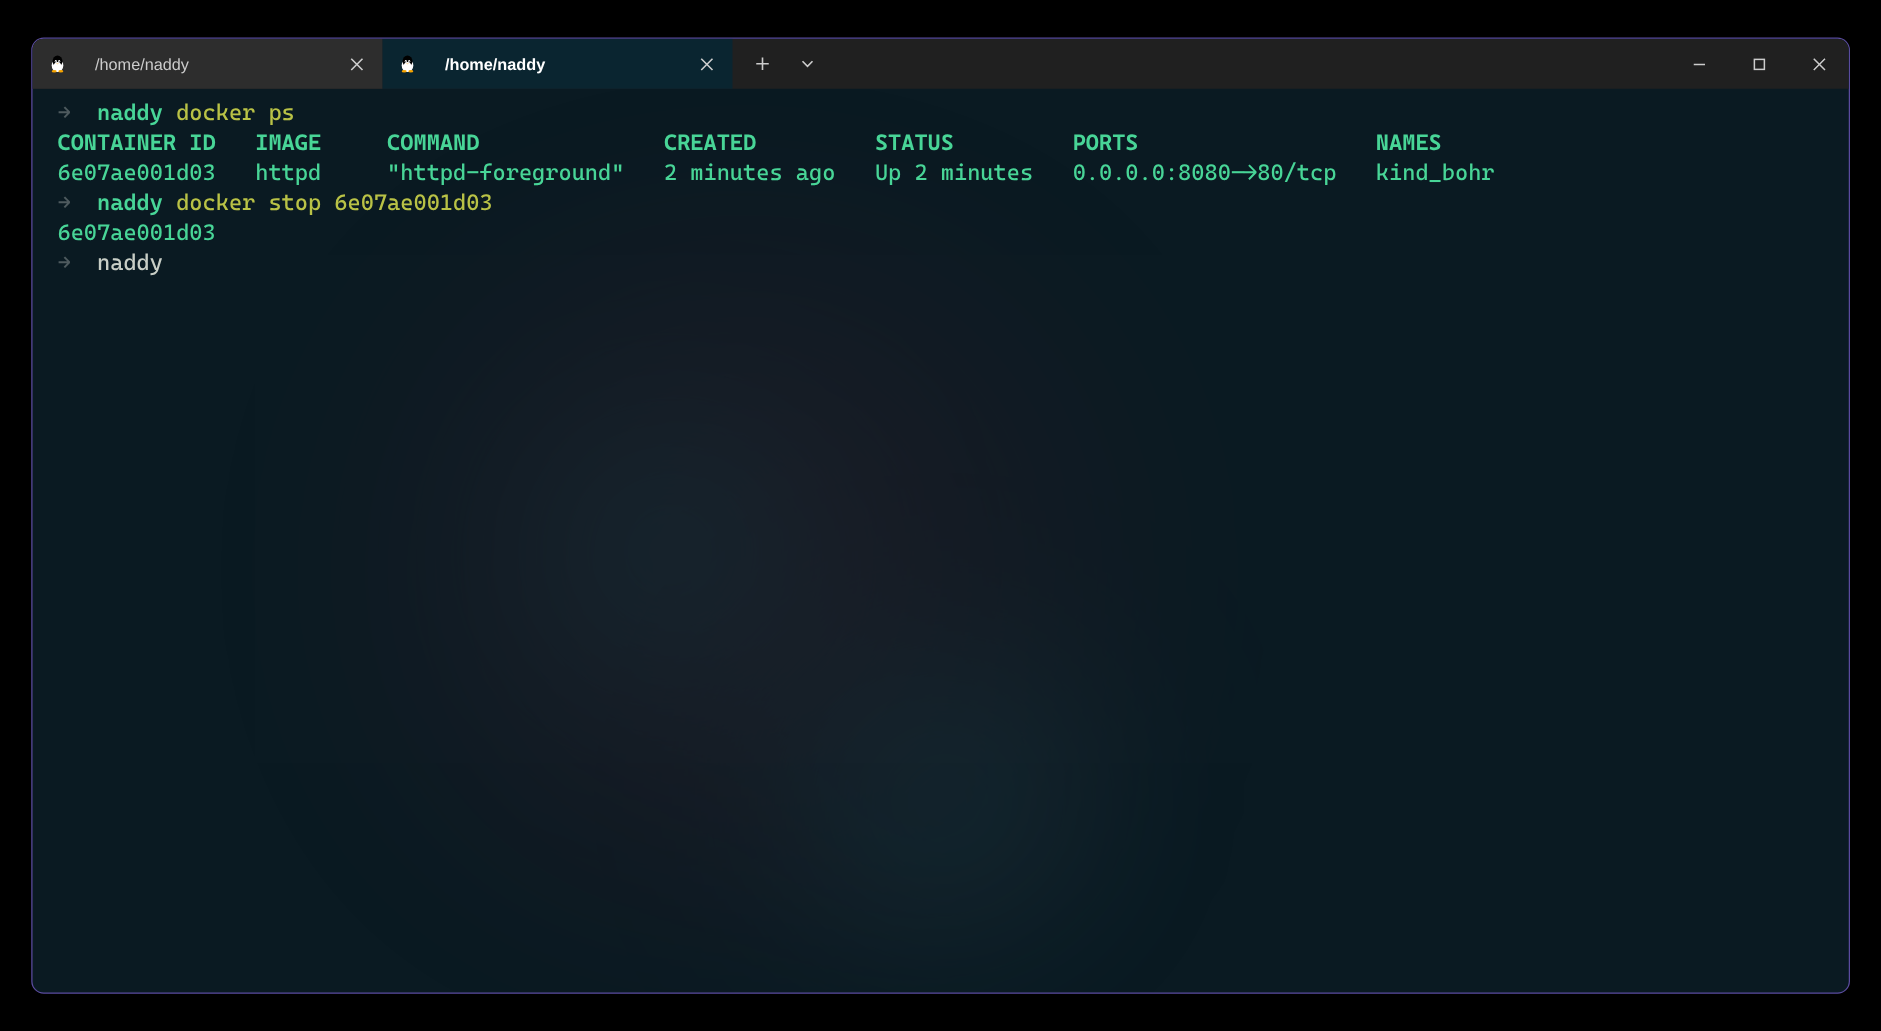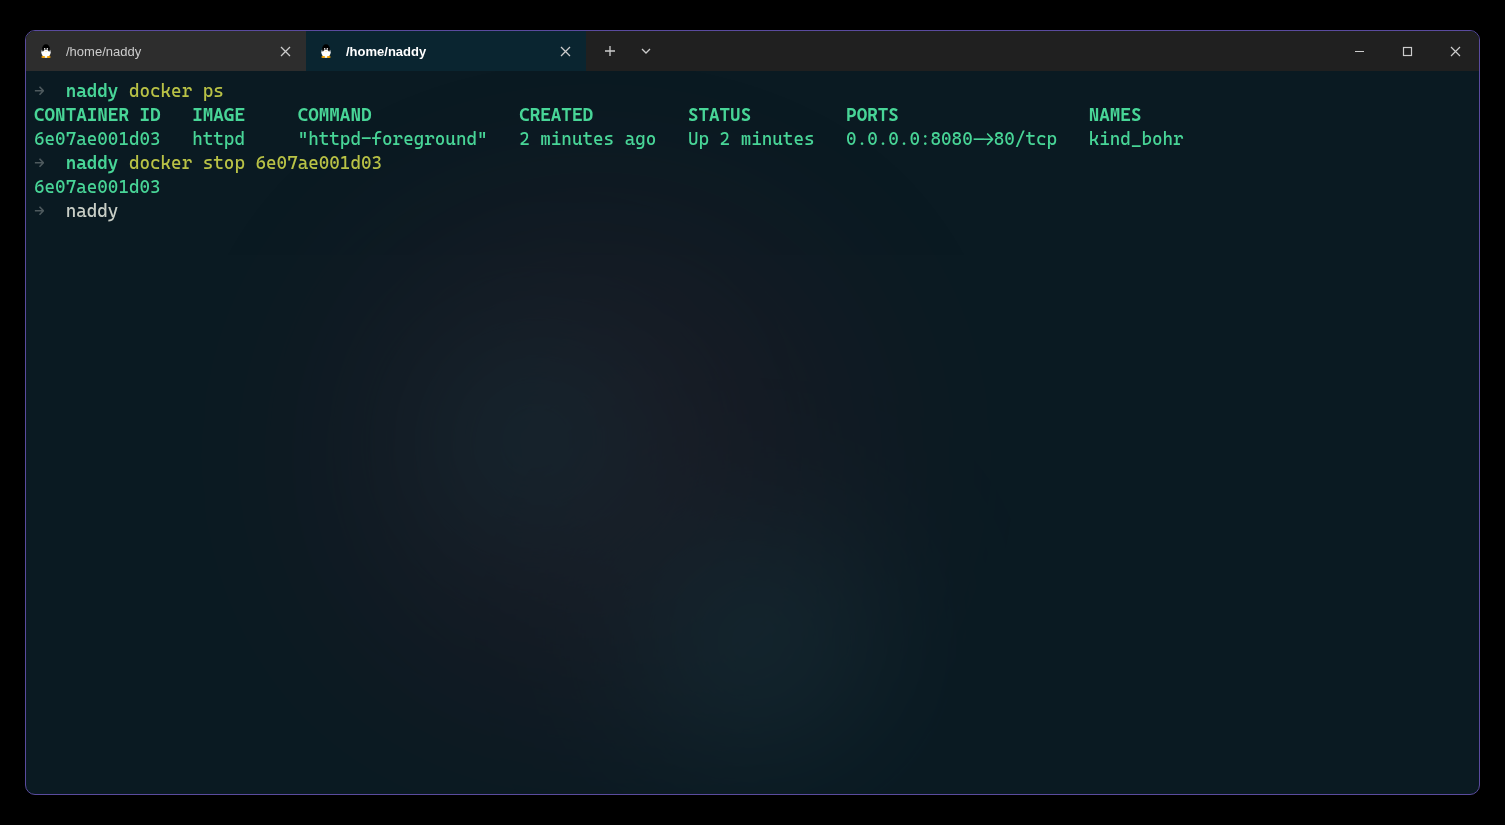--- a/index.html
+++ b/index.html
@@ -33,21 +33,21 @@
       flex-shrink: 0;
     }
     .tabs {
       display: flex;
       align-items: stretch;
     }
     .tab {
       display: flex;
       align-items: center;
       padding: 0 12px;
-      gap: 12px;
+      gap: 22px;
       color: #cccccc;
       font-size: 13px;
       font-family: 'Segoe UI', sans-serif;
       min-width: 280px;
       position: relative;
       cursor: pointer;
     }
     .tab.inactive {
       background: #2d2d2d;
     }
@@ -109,21 +109,21 @@
       display: flex;
       align-items: center;
       justify-content: center;
       color: #cccccc;
       cursor: pointer;
     }
 
     .terminal {
       flex: 1;
       position: relative;
-      padding: 8px 8px;
+      padding: 8px 20px;
       font-size: 18px;
       line-height: 24px;
       color: #d3d7cf;
       overflow: hidden;
     }
     .bg-art {
       position: absolute;
       inset: 0;
       pointer-events: none;
       opacity: 0.18;

